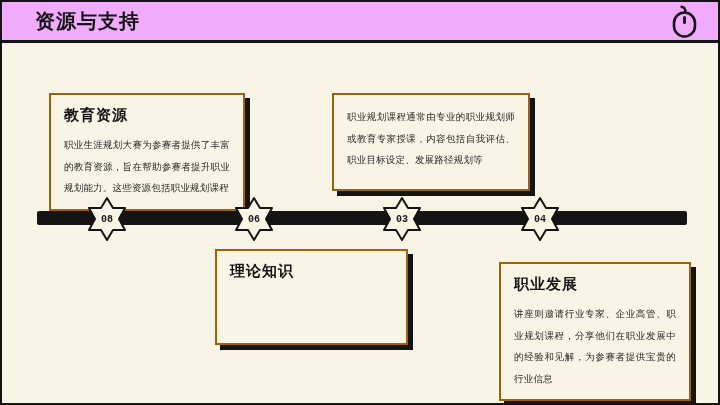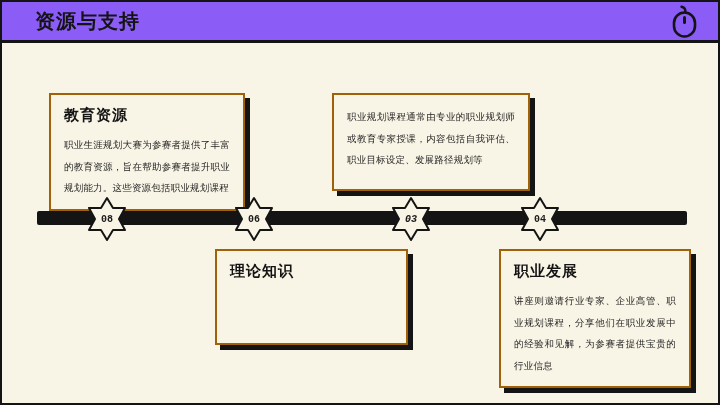--- a/index.html
+++ b/index.html
@@ -18,21 +18,21 @@
   }
   .header {
     position: absolute;
     left: 0; top: 0; right: 0;
     height: 41px;
     display: flex;
     align-items: center;
     justify-content: space-between;
     padding: 0 20px 0 33px;
     border-bottom: 3px solid #141414;
-    background: #8b5cf6;
+    background: #f0abfc;
   }
   .header-title {
     font-size: 20px;
     font-weight: 700;
     color: #141414;
     letter-spacing: 1px;
   }
   .mouse-icon { width: 27px; height: 33px; display: block; }
 
   .card {
@@ -52,37 +52,37 @@
   .card-body {
     font-size: 9.5px;
     line-height: 21.5px;
     color: #262626;
     letter-spacing: 0.2px;
     text-align: justify;
   }
   .card-education   { left: 47px;  top: 91px;  width: 196px; min-height: 95px; }
   .card-courses     { left: 330px; top: 91px;  width: 198px; min-height: 98px; }
   .card-theory      { left: 213px; top: 247px; width: 193px; min-height: 96px; }
-  .card-development { left: 497px; top: 247px; width: 192px; min-height: 98px; }
+  .card-development { left: 497px; top: 260px; width: 192px; min-height: 98px; }
 
   .timeline-bar {
     position: absolute;
     left: 35px; top: 209px;
     width: 650px; height: 14px;
     background: #141414;
     border-radius: 2px;
   }
   .timeline-marker {
     position: absolute;
     width: 44px; height: 46px;
     top: 194px;
   }
   .marker-01 { left: 83px; }
   .marker-02 { left: 230px; }
-  .marker-03 { left: 387px; font-style: italic; }
+  .marker-03 { left: 378px; }
   .marker-04 { left: 516px; }
   .star-svg { position: absolute; left: 0; top: 0; width: 44px; height: 46px; }
   .marker-number {
     position: absolute;
     left: 0; top: 0; width: 44px; height: 46px;
     display: flex; align-items: center; justify-content: center;
     font-family: "Liberation Mono", monospace;
     font-size: 10px;
     font-weight: 700;
     color: #1a1a1a;

